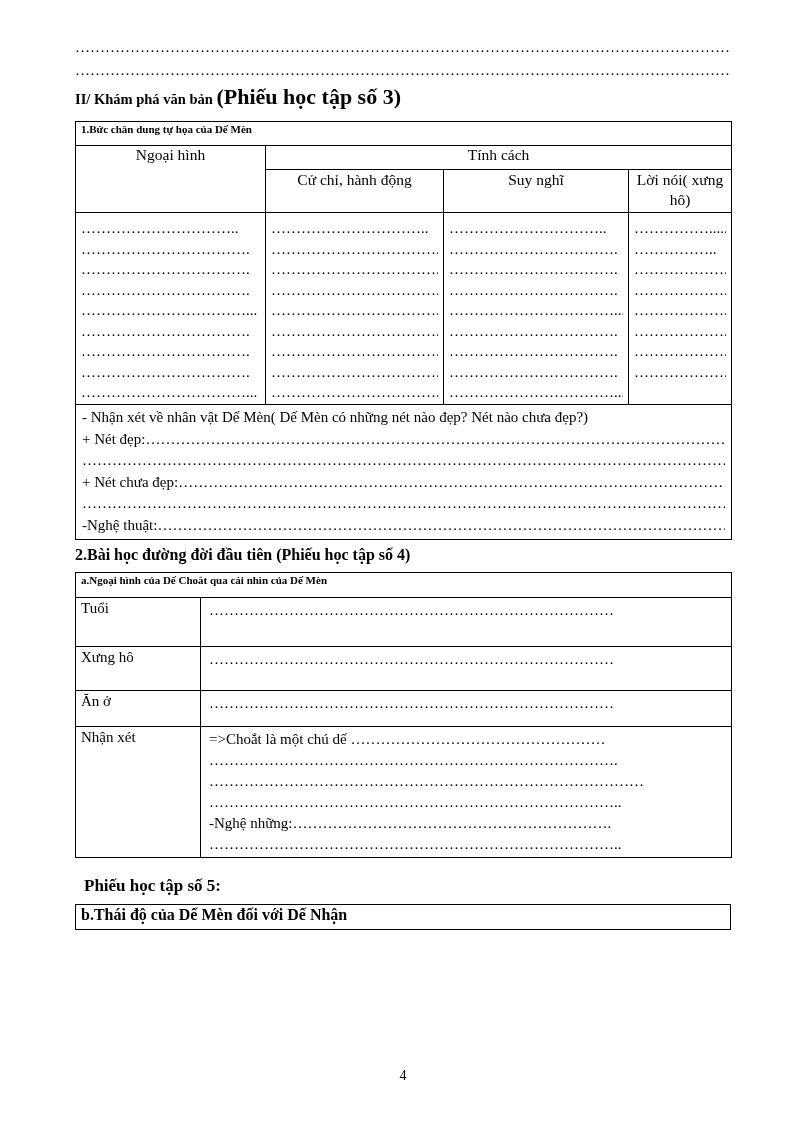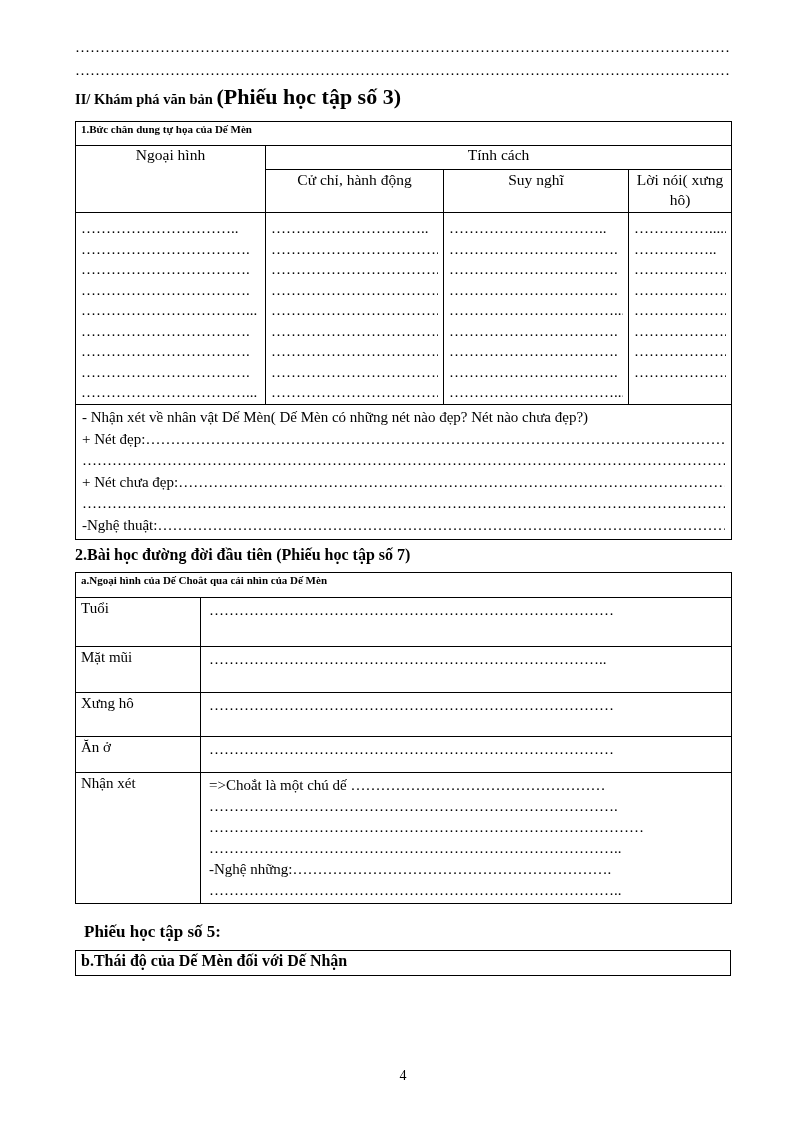--- a/index.html
+++ b/index.html
@@ -124,41 +124,35 @@
             <div class="dline">+ Nét đẹp:……………………………………………………………………………………………………………………….</div>
             <div class="dline">………………………………………………………………………………………………………………………………………………</div>
             <div class="dline">+ Nét chưa đẹp:……………………………………………………………………………………………………………..</div>
             <div class="dline">……………………………………………………………………………………………………………………………………………….</div>
             <div class="dline">-Nghệ thuật:…………………………………………………………………………………………………………………….</div>
           </td>
     </tr>
   </tbody>
     </table>
 
-  <div class="h2x">2.Bài học đường đời đầu tiên (Phiếu học tập số 7)</div>
+  <div class="h2x">2.Bài học đường đời đầu tiên (Phiếu học tập số 4)</div>
 
   <table class="t2">
     <colgroup>
         <col style="width:125px">
         <col style="width:531px">
       </colgroup>
     <tbody>
         <tr class="r-title">
       <td colspan="2" class="t-title">a.Ngoại hình của Dế Choắt qua cái nhìn của Dế Mèn</td>
     </tr>
     <tr class="r-tuoi">
       <td class="lbl">Tuổi</td>
       <td class="cnt">
             <div class="dline">………………………………………………………………………</div>
-          </td>
-    </tr>
-    <tr class="r-mat">
-      <td class="lbl">Mặt mũi</td>
-      <td class="cnt">
-            <div class="dline">……………………………………………………………………..</div>
           </td>
     </tr>
     <tr class="r-xung">
       <td class="lbl">Xưng hô</td>
       <td class="cnt">
             <div class="dline">………………………………………………………………………</div>
           </td>
     </tr>
     <tr class="r-an">
       <td class="lbl">Ăn ở</td>

